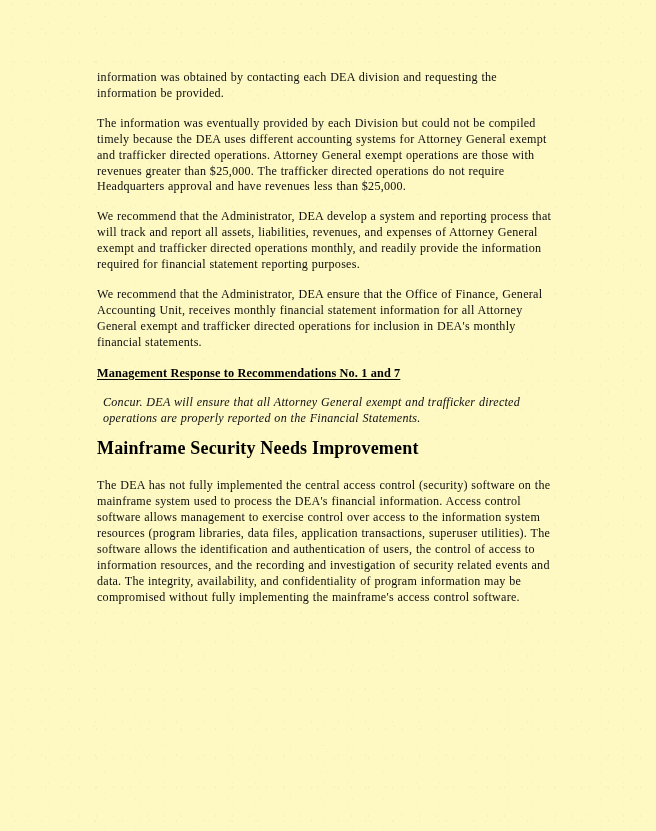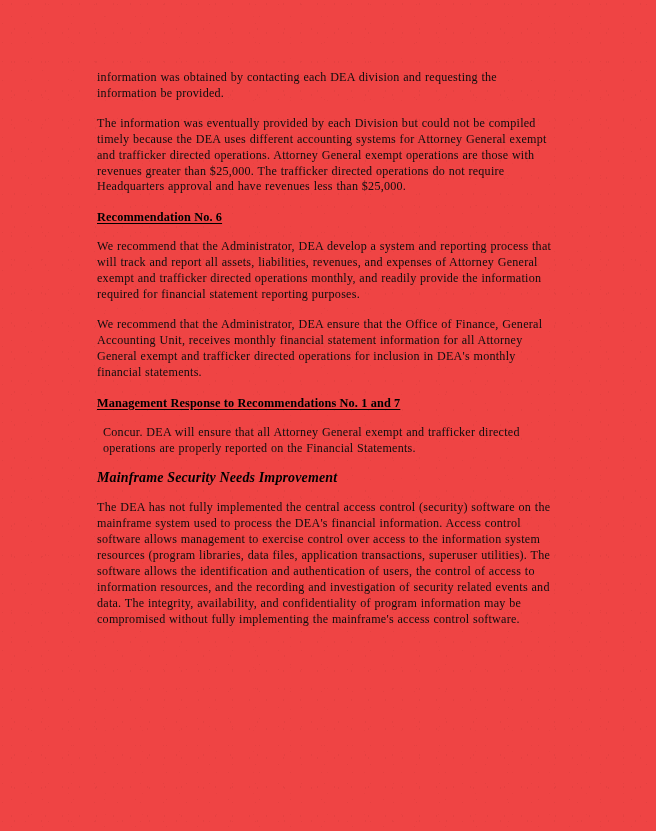--- a/index.html
+++ b/index.html
@@ -6,21 +6,21 @@
   html, body {
     margin: 0;
     padding: 0;
     background: #ffffff;
   }
 
   .page {
     position: relative;
     width: 656px;
     height: 831px;
-    background: #ef4444;
+    background: #fef9c3;
     overflow: hidden;
     box-sizing: border-box;
   }
 
   
   .text-column {
     position: absolute;
     left: 97px;
     top: 70px;
     width: 462px;
@@ -34,20 +34,21 @@
     color: #0d0d0d;
     margin: 0 0 14px 0;
     text-align: left;
     letter-spacing: 0.02em;
     word-spacing: 0.03em;
   }
 
   
   .para.indented {
     margin-left: 6px;
+    font-style: italic;
   }
 
   
   .heading-underline {
     font-family: "Liberation Serif", "DejaVu Serif", serif;
     font-size: 12.3px;
     line-height: 16px;
     font-weight: bold;
     color: #000000;
     margin: 0 0 14px 0;
@@ -55,26 +56,25 @@
   }
   .heading-underline .htext {
     text-decoration: underline;
     text-underline-offset: 2px;
     letter-spacing: 0.01em;
   }
 
   
   .heading-italic {
     font-family: "Liberation Serif", "DejaVu Serif", serif;
-    font-size: 14px;
+    font-size: 18px;
     line-height: 16px;
     font-weight: bold;
-    font-style: italic;
     color: #000000;
-    margin: 0 0 14px 0;
+    margin: 0 0 22px 0;
     display: block;
     letter-spacing: 0.01em;
   }
 
   
   .gap-before {
     margin-top: 4px;
   }
 
   
@@ -96,21 +96,20 @@
 <body>
 
 <div class="page">
 
   <div class="text-column">
 
     <p class="para">information was obtained by contacting each DEA division and requesting the information be provided.</p>
 
     <p class="para">The information was eventually provided by each Division but could not be compiled timely because the DEA uses different accounting systems for Attorney General exempt and trafficker directed operations.  Attorney General exempt operations are those with revenues greater than $25,000.  The trafficker directed operations do not require Headquarters approval and have revenues less than $25,000.</p>
 
-    <div class="heading-underline gap-before"><span class="htext">Recommendation No. 6</span></div>
 
     <p class="para">We recommend that the Administrator, DEA develop a system and reporting process that will track and report all assets, liabilities, revenues, and expenses of Attorney General exempt and trafficker directed operations monthly, and readily provide the information required for financial statement reporting purposes.</p>
 
 
     <p class="para">We recommend that the Administrator, DEA ensure that the Office of Finance, General Accounting Unit, receives monthly financial statement information for all Attorney General exempt and trafficker directed operations for inclusion in DEA's monthly financial statements.</p>
 
     <div class="heading-underline gap-before"><span class="htext">Management Response to Recommendations No. 1 and 7</span></div>
 
     <p class="para indented">Concur.  DEA will ensure that all Attorney General exempt and trafficker directed operations are properly reported on the Financial Statements.</p>
 

